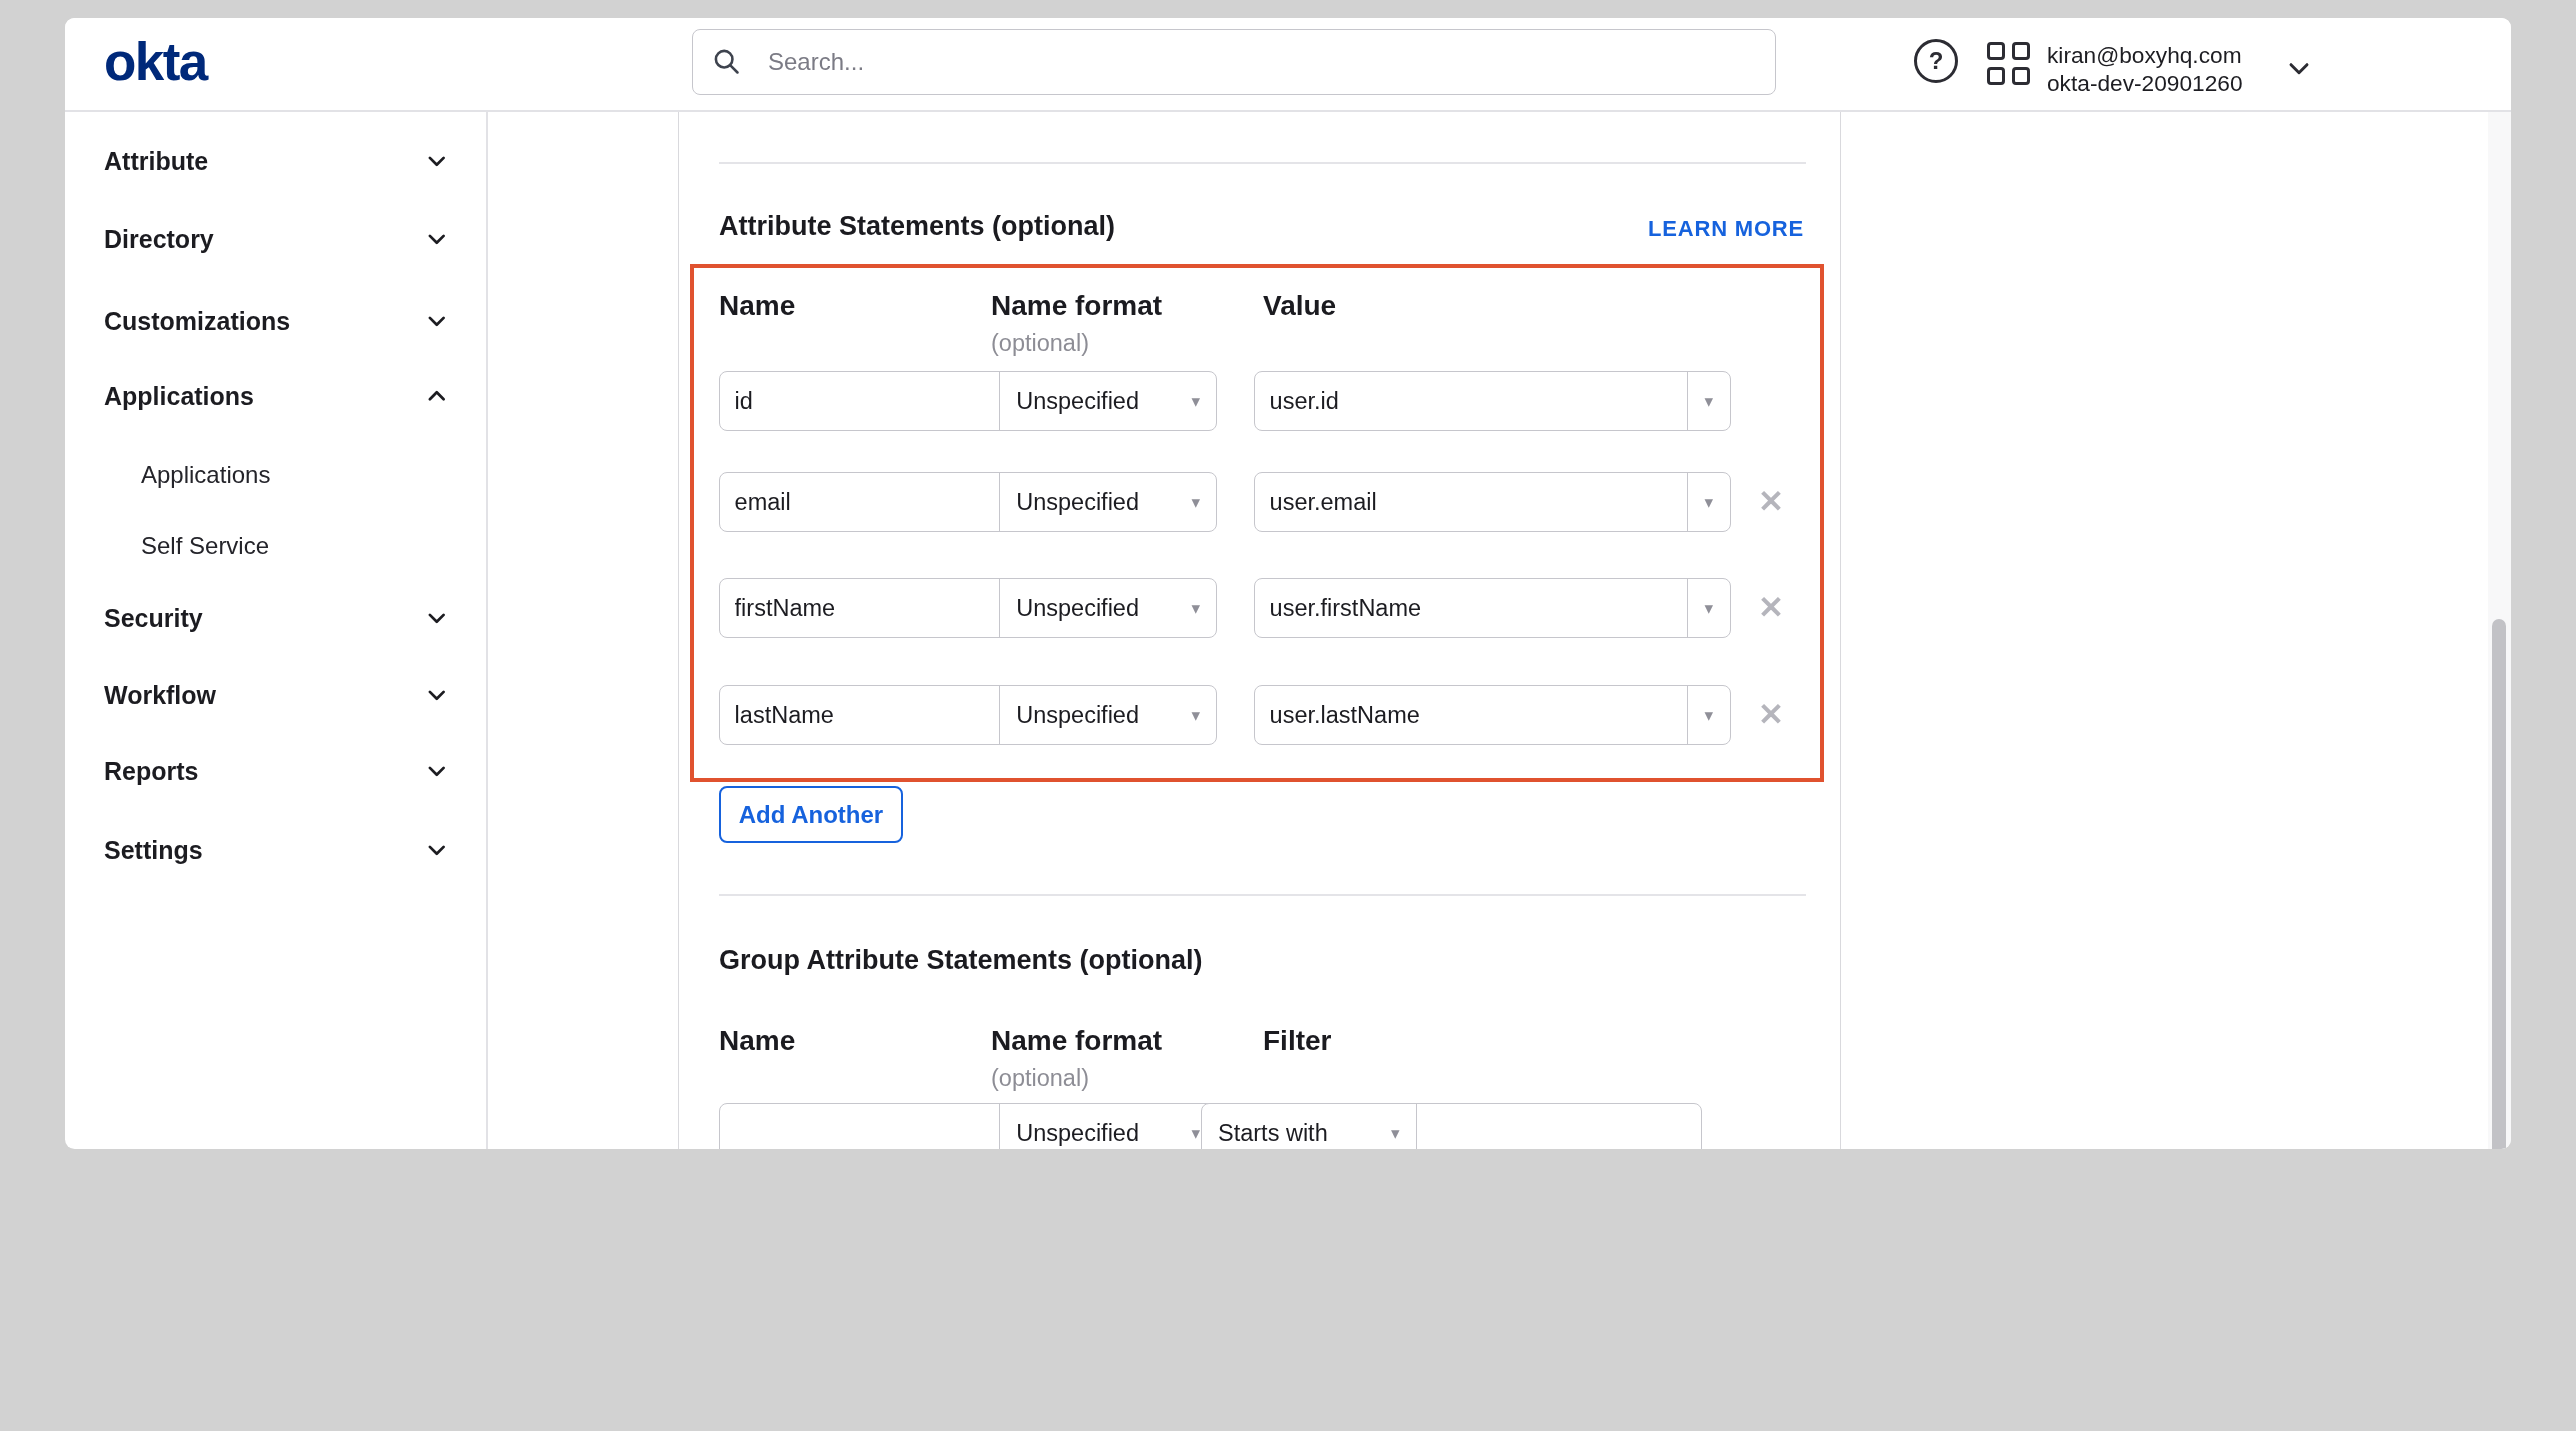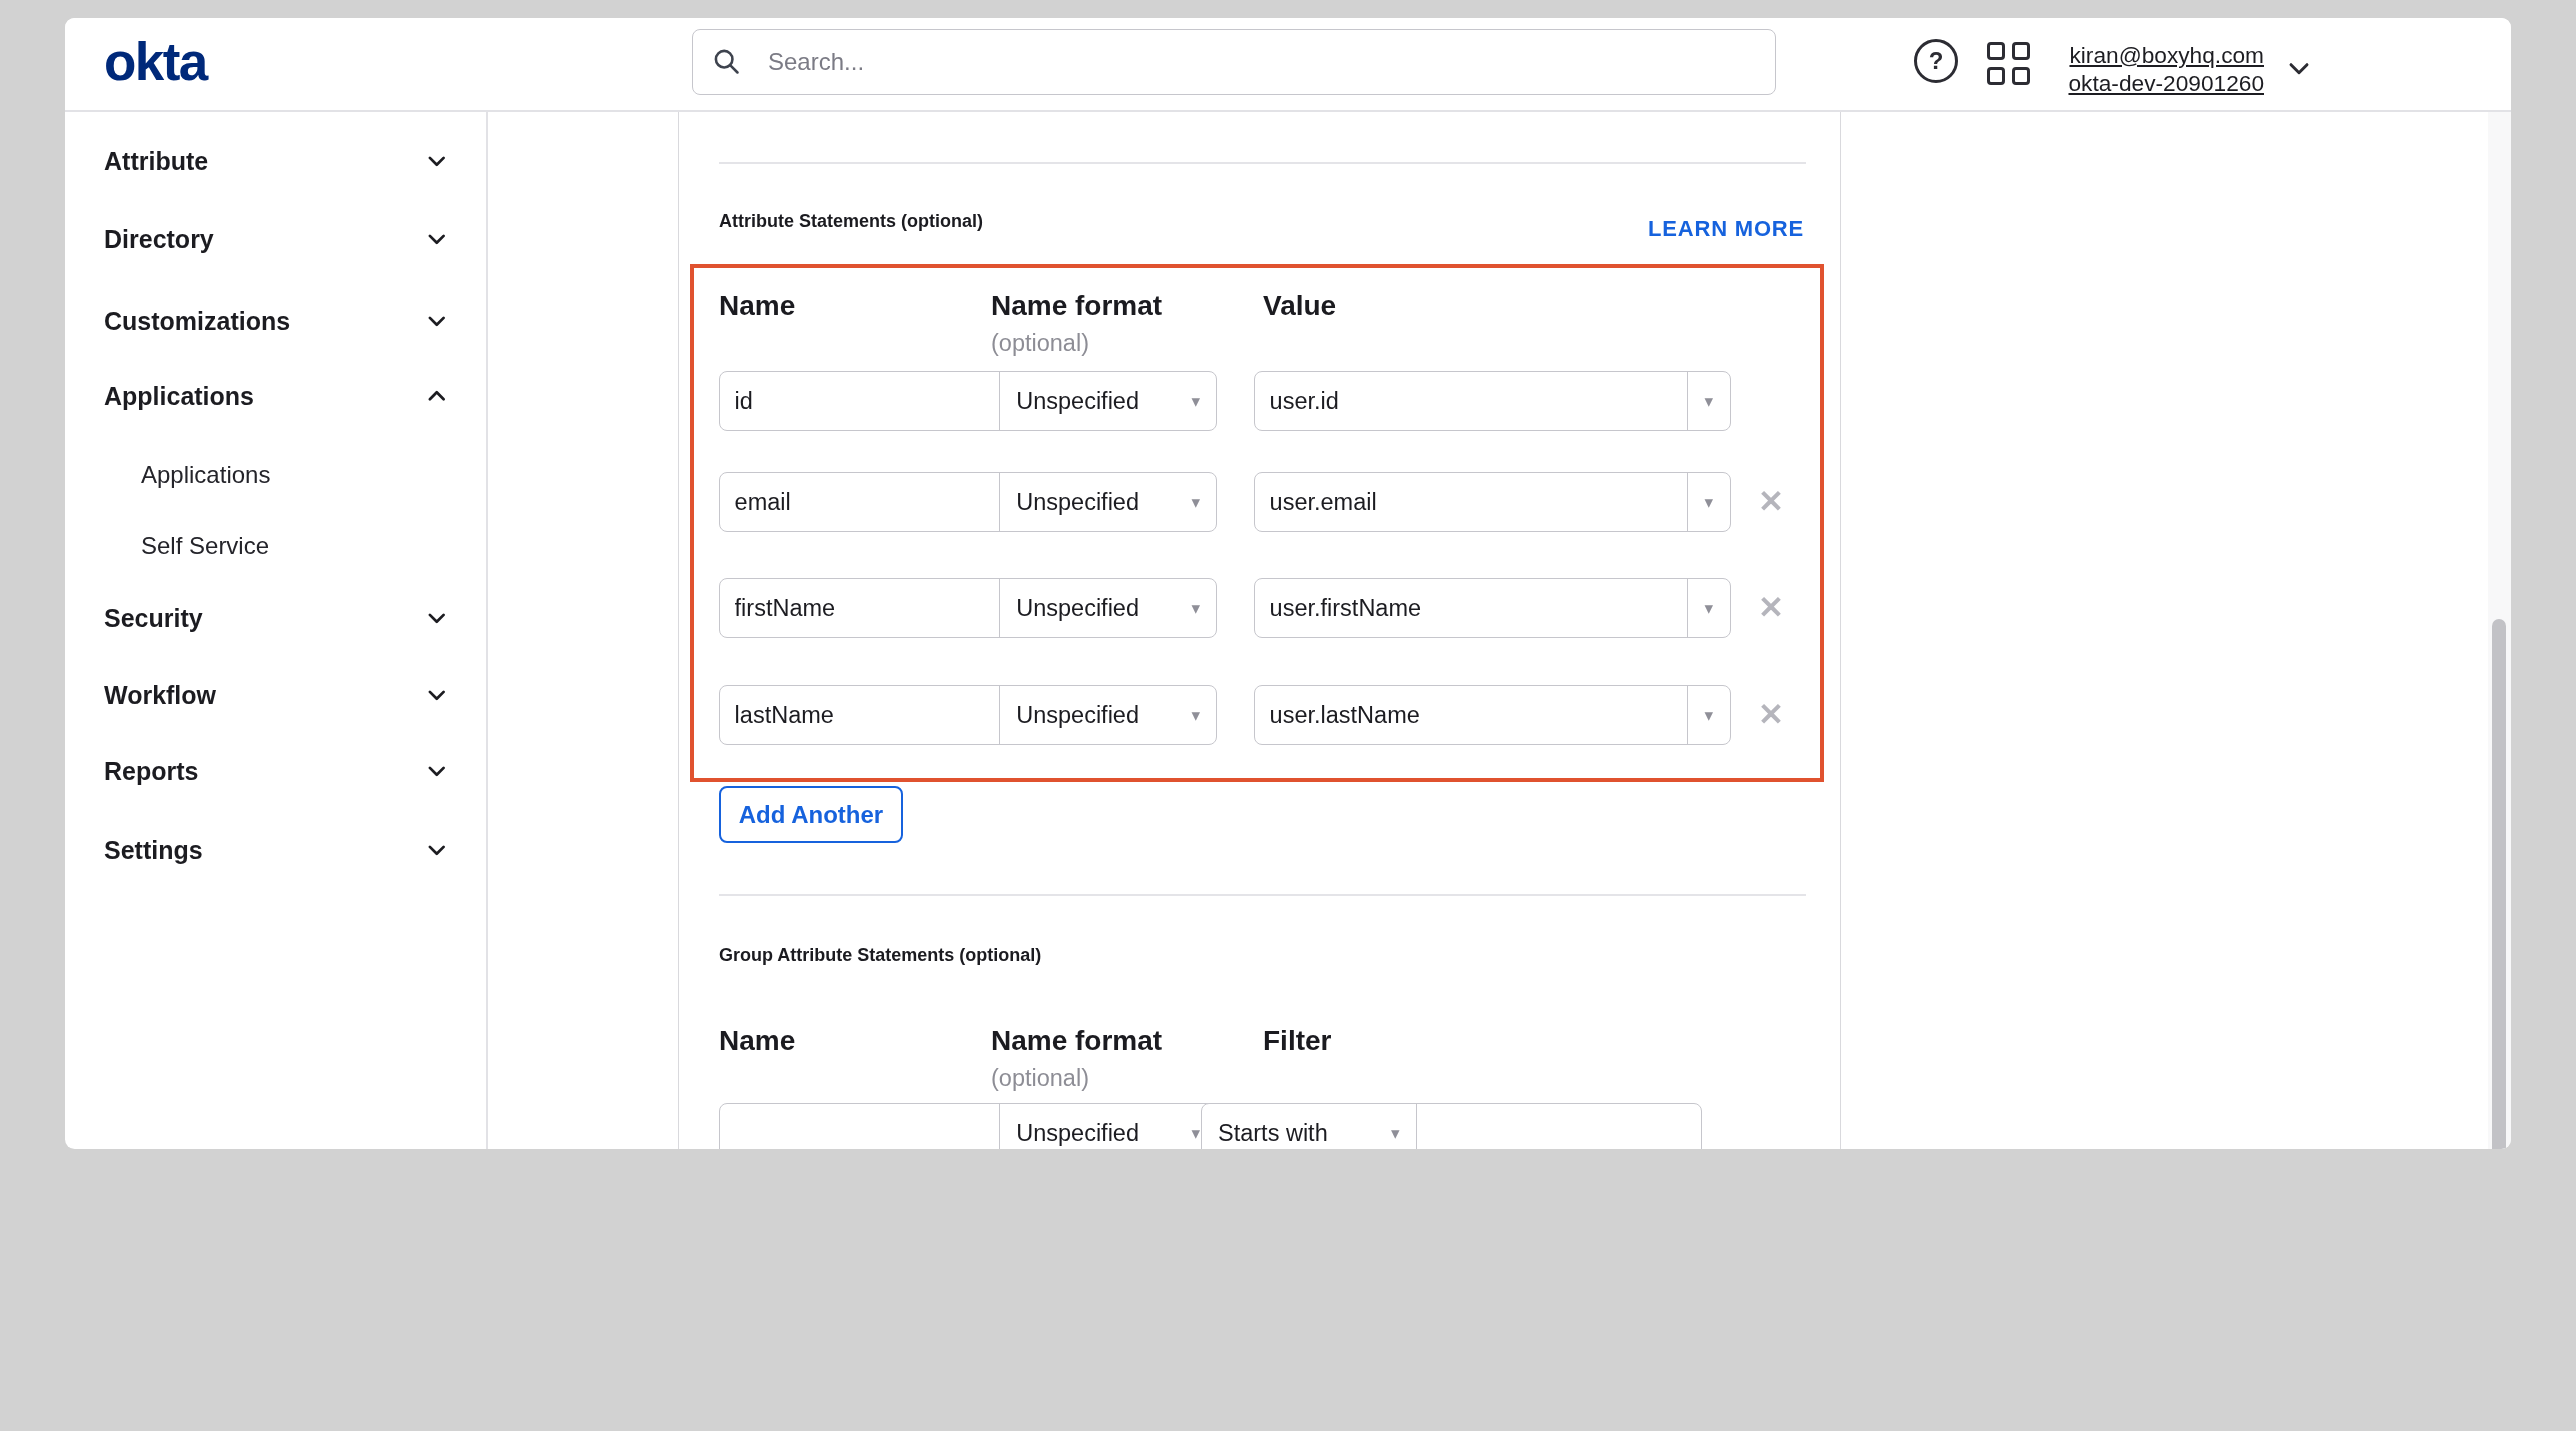--- a/index.html
+++ b/index.html
@@ -16,39 +16,39 @@
     border:1.6px solid #c6c6cc;border-radius:8px;display:flex;align-items:center;padding:0 18px;background:#fff;}
   .searchbox input{border:none;outline:none;flex:1;font-size:24px;color:#1c1c21;margin-left:24px;
     font-family:inherit;background:transparent;}
   .searchbox input::placeholder{color:#7b7b85;}
   .help-icon{position:absolute;left:1849px;top:21px;width:44px;height:44px;border:3.2px solid #2c2c33;
     border-radius:50%;box-sizing:border-box;display:flex;align-items:center;justify-content:center;
     font-size:24px;font-weight:700;color:#2c2c33;cursor:pointer;}
   .grid-icon{position:absolute;left:1922px;top:24px;width:42px;height:42px;display:grid;
     grid-template-columns:18px 18px;grid-template-rows:18px 18px;gap:6.5px;cursor:pointer;}
   .grid-icon span{border:3.2px solid #2c2c33;border-radius:4px;box-sizing:border-box;}
-  .user-block{position:absolute;left:1982px;top:22.7px;width:217px;text-align:right;
-    font-size:22.7px;line-height:28px;color:#1d1d22;cursor:pointer;text-decoration:underline;}
+  .user-block{position:absolute;left:1982px;top:22.7px;width:217px;text-align:left;
+    font-size:22.7px;line-height:28px;color:#1d1d22;cursor:pointer;}
   .user-chevron{position:absolute;left:2218px;top:34px;}
   
   .side-divider{position:absolute;left:421px;top:94px;width:1.6px;height:1305px;background:#e2e2e6;}
   .side-item{position:absolute;left:39px;width:346px;height:36px;display:flex;align-items:center;
     justify-content:space-between;cursor:pointer;}
   .side-item .lbl{font-size:25px;font-weight:700;color:#1c1c21;}
   .side-sub{position:absolute;left:76px;width:307px;height:34px;display:flex;align-items:center;cursor:pointer;}
   .side-sub .lbl{font-size:24px;font-weight:400;color:#24242a;}
   
   .card{position:absolute;background:#fff;box-sizing:border-box;}
   .card1{left:613px;top:94px;width:1163px;height:1184px;border:1.6px solid #d9d9dd;border-top:none;
     border-radius:0 0 9.7px 9.7px;}
   .card2{left:613px;top:1361px;width:1163px;height:97px;border:1.6px solid #d9d9dd;border-bottom:none;
     border-radius:9.7px 9.7px 0 0;}
   .placeholder-block{position:absolute;left:19.4px;top:22.7px;width:57px;height:73px;background:#ebebee;border-radius:6.5px;}
   .hr{position:absolute;left:40px;width:1087px;height:1.6px;background:#e4e4e8;}
-  .section-title{position:absolute;left:40px;font-size:18px;font-weight:700;color:#1b1b20;}
+  .section-title{position:absolute;left:40px;font-size:27px;font-weight:700;color:#1b1b20;}
   .learn-more{position:absolute;right:36px;font-size:22px;font-weight:600;color:#1662dd;
     letter-spacing:0.8px;cursor:pointer;text-decoration:none;}
   .redbox{position:absolute;left:11.3px;top:152px;width:1134px;height:518px;box-sizing:border-box;
     border:4px solid #e0522f;}
   .col-h{position:absolute;font-size:28px;font-weight:700;color:#1b1b20;}
   .col-note{position:absolute;font-size:23.5px;font-weight:400;color:#8d8d95;}
   .joined{position:absolute;display:flex;height:60px;box-sizing:border-box;border:1.6px solid #c6c6cc;
     border-radius:8px;background:#fff;overflow:hidden;}
   .cell-input{border:none;outline:none;font-size:23.5px;color:#1c1c21;padding:0 14.6px;background:transparent;
     font-family:inherit;min-width:0;}

